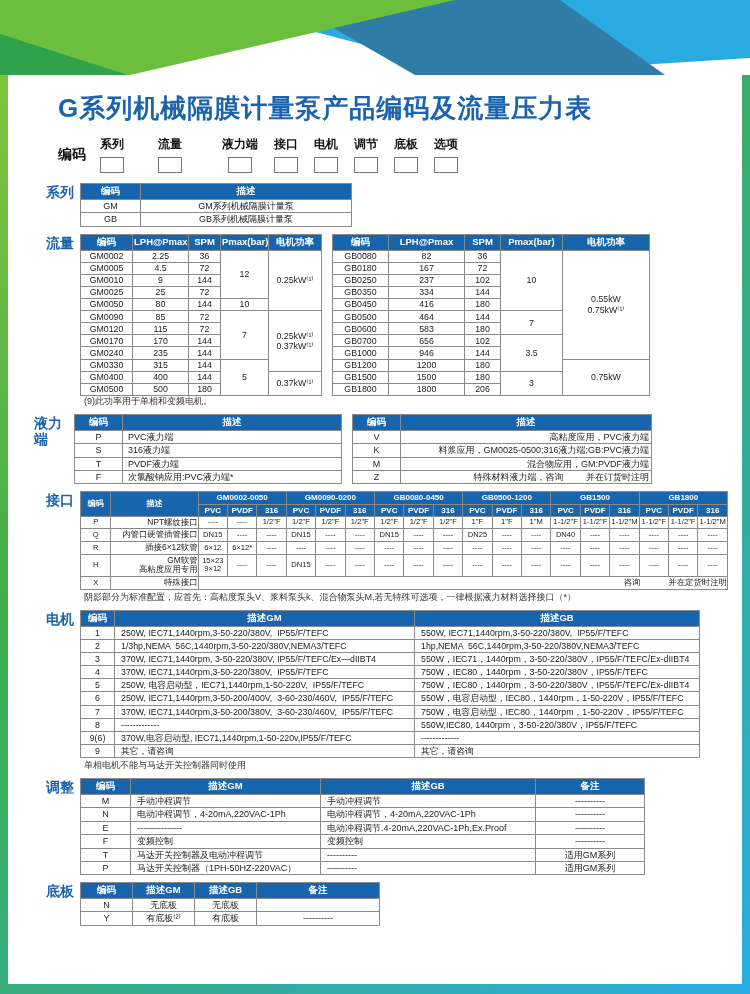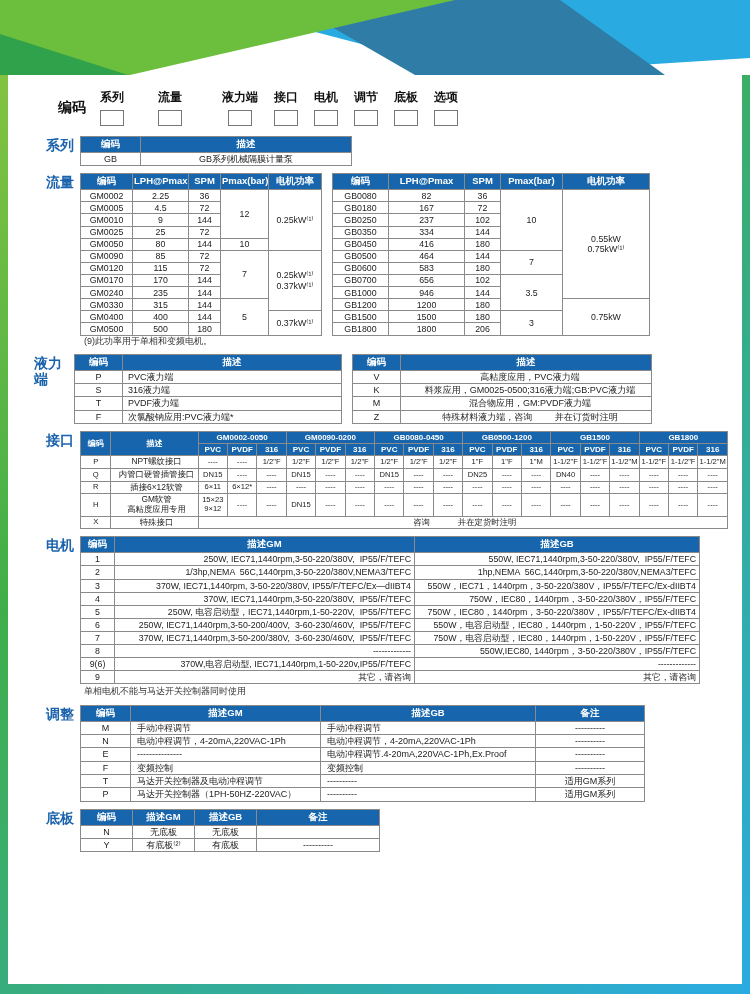--- a/index.html
+++ b/index.html
@@ -34,31 +34,31 @@
   .tbl-series{width:272px;}
   .tbl-series col.c1{width:60px;}
   
   .tbl-flow-gm{width:242px;}
   .tbl-flow-gb{width:318px;}
   .tbl-flow-gm td,.tbl-flow-gb td{font-size:8.8px;padding:0.5px 2px;}
   
   .tbl-liquid-l{width:268px;}
   .tbl-liquid-r{width:300px;}
   .tbl-liquid-l td:nth-child(2){text-align:left;padding-left:5px;}
-  .tbl-liquid-r td{text-align:center;padding-left:10px;}
+  .tbl-liquid-r td{text-align:right;padding-left:10px;}
   .tbl-liquid-r td:first-child{text-align:center;padding-left:2px;}
   
   .tbl-interface{width:648px;}
   .tbl-interface th{font-size:8px;padding:1px 0;}
   .tbl-interface td{font-size:7.6px;padding:1px 0;}
-  .tbl-interface td.left{text-align:center;padding-left:4px;font-size:8.4px;}
+  .tbl-interface td.left{text-align:right;padding-left:4px;font-size:8.4px;}
   
   .tbl-motor{width:620px;}
   .tbl-motor td{font-size:8.8px;padding:1px 3px;}
-  .tbl-motor td:nth-child(2),.tbl-motor td:nth-child(3){text-align:right;padding-left:6px;}
+  .tbl-motor td:nth-child(2),.tbl-motor td:nth-child(3){text-align:left;padding-left:6px;}
   
   .tbl-adjust{width:565px;}
   .tbl-adjust td:nth-child(2),.tbl-adjust td:nth-child(3){text-align:left;padding-left:6px;}
   
   .tbl-base{width:300px;}
   .band-green{fill:var(--band_green,#6cbf3c);}
   .band-dgreen{fill:var(--band_dark_green,#2fa24b);}
   .band-teal{fill:var(--band_teal,#2f7ca6);}
   .band-lblue{fill:var(--band_light_blue,#29abe2);}
 </style>
@@ -69,20 +69,21 @@
   <rect x="0" y="0" width="750" height="75" fill="#ffffff"></rect>
   <polygon class="band-lblue" points="200,0 750,0 750,58 480,75 300,28"></polygon>
   <polygon class="band-teal" points="285,0 560,0 665,75 415,75"></polygon>
   <polygon class="band-green" points="0,0 455,0 130,75 0,75"></polygon>
   <polygon class="band-dgreen" points="0,34 128,75 0,75"></polygon>
 </svg>
 
 <div class="page">
   <div class="content">
 
+    <div class="title">G系列机械隔膜计量泵产品编码及流量压力表</div>
 
     <div class="code-row">
       <div class="code-row-label">编码</div>
       <div class="code-fields">
           <div class="code-field">
             <span class="code-field-label">系列</span>
             <span class="code-checkbox"></span>
           </div>
           <div class="code-field">
             <span class="code-field-label">流量</span>
@@ -123,20 +124,24 @@
               <col class="c1" style="width:60px">
               <col>
             </colgroup>
           <thead>
               <tr>
             <th>编码</th>
             <th>描述</th>
           </tr>
             </thead>
           <tbody>
+              <tr>
+                <td>GM</td>
+                <td>GM系列机械隔膜计量泵</td>
+              </tr>
               <tr>
                 <td>GB</td>
                 <td>GB系列机械隔膜计量泵</td>
               </tr>
             </tbody>
         </table>
       </div>
     </div>
 
     <div class="section">
@@ -473,21 +478,21 @@
                 <td>DN40</td>
                 <td>----</td>
                 <td>----</td>
                 <td>----</td>
                 <td>----</td>
                 <td>----</td>
               </tr>
               <tr>
                 <td>R</td>
                 <td class="left">插接6×12软管</td>
-                <td>6×11</td>
+                <td>6×12</td>
                 <td>6×12*</td>
                 <td>----</td>
                 <td>----</td>
                 <td>----</td>
                 <td>----</td>
                 <td>----</td>
                 <td>----</td>
                 <td>----</td>
                 <td>----</td>
                 <td>----</td>
@@ -523,20 +528,21 @@
                 <td>----</td>
                 <td>----</td>
               </tr>
               <tr>
                 <td>X</td>
                 <td class="left">特殊接口</td>
                 <td colspan="18" class="left">咨询            并在定货时注明</td>
               </tr>
             </tbody>
         </table>
+        <div class="note">阴影部分为标准配置，应首先：高粘度泵头V、浆料泵头k、混合物泵头M,若无特殊可选项，一律根据液力材料选择接口（*）</div>
       </div>
     </div>
 
     <div class="section">
       <div class="sec-label">电机</div>
       <div class="sec-body">
         <table class="tbl-motor">
           <colgroup>
               <col style="width:34px">
               <col style="width:300px">

